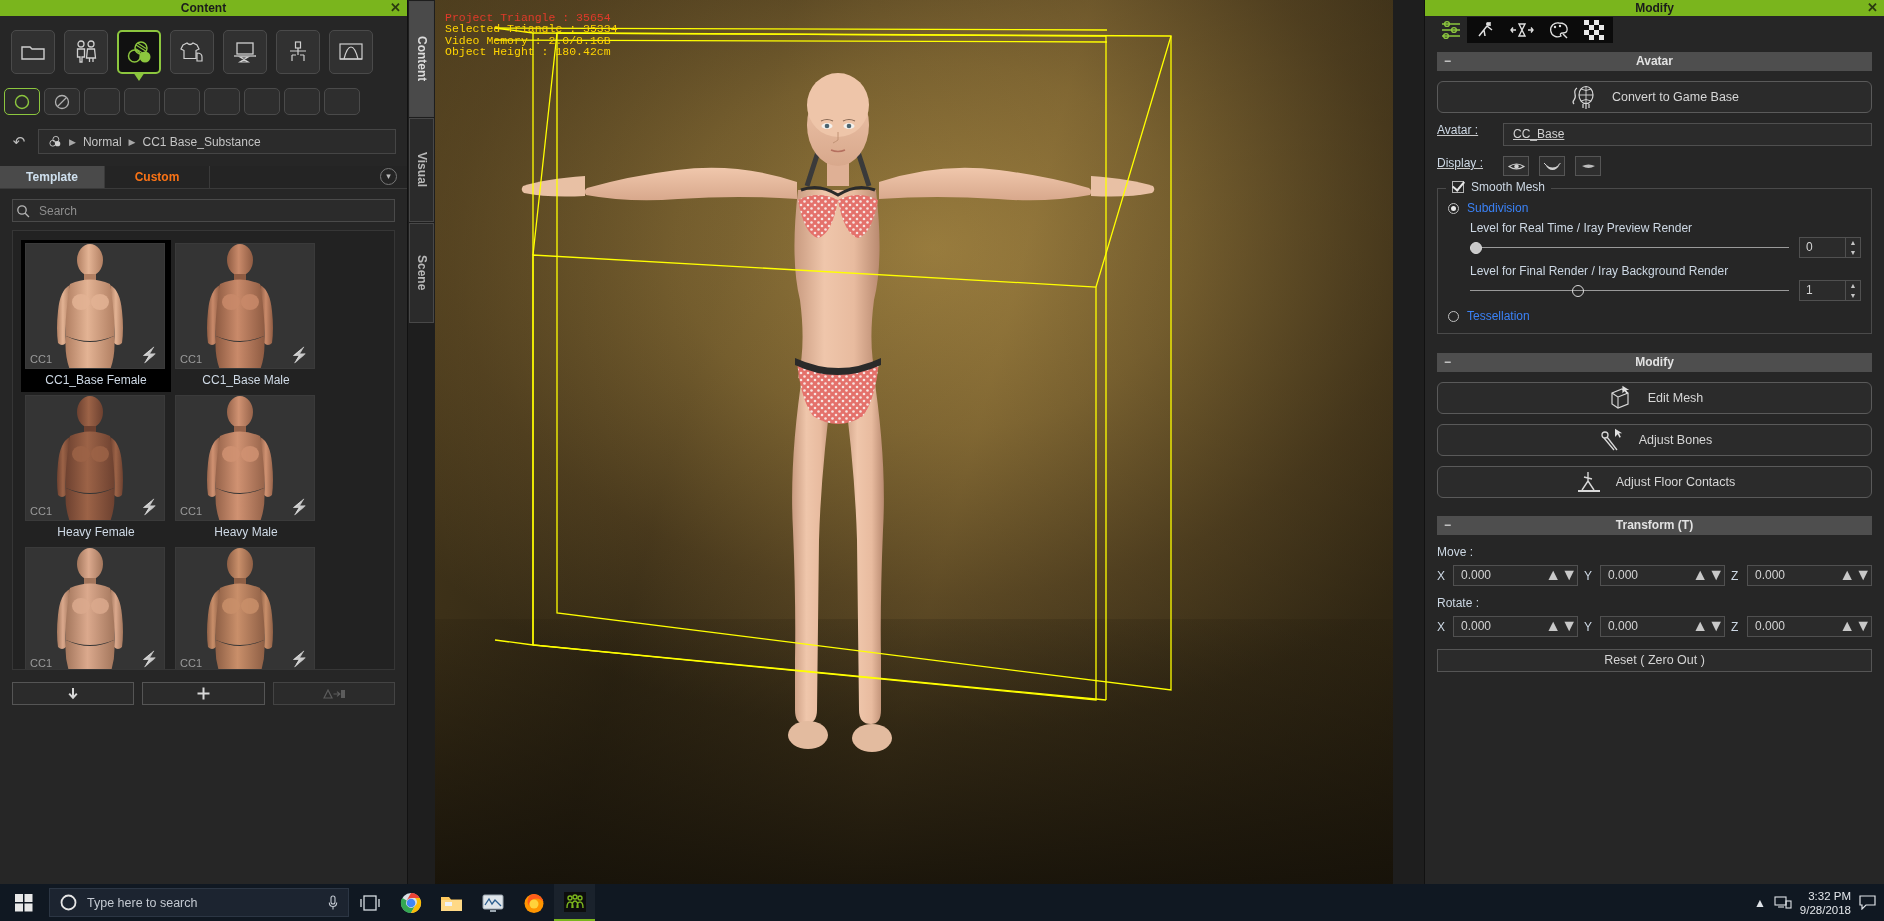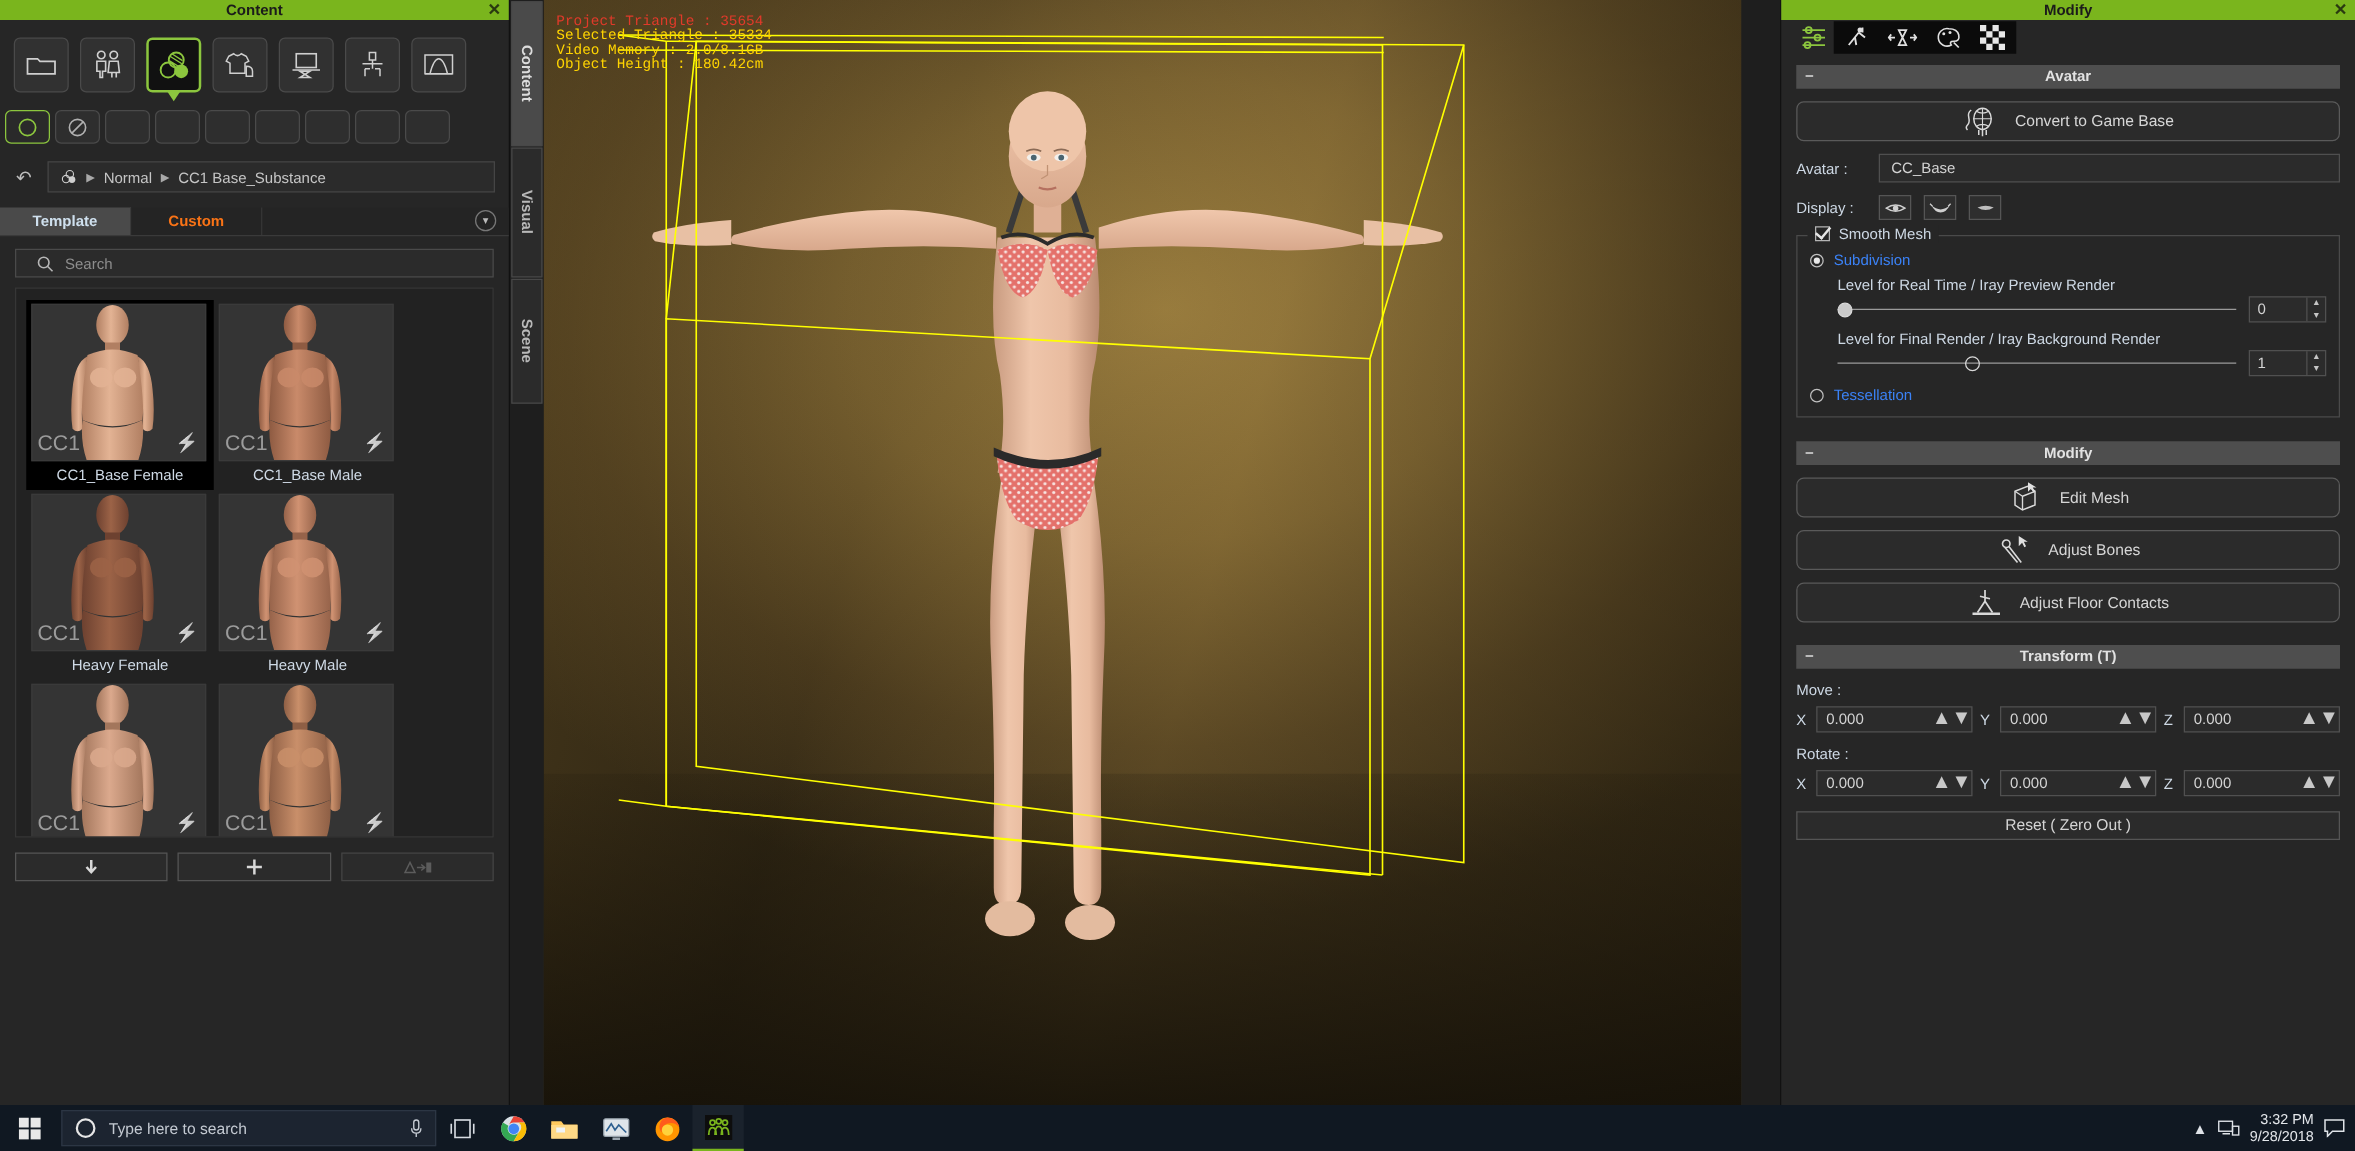--- a/index.html
+++ b/index.html
@@ -69,21 +69,21 @@
   .tabs-spacer { flex: 1; background: #242424; position: relative; }
   .tabs-chevron {
     position: absolute; right: 10px; top: 2px; width: 17px; height: 17px;
     border: 1px solid #777; border-radius: 50%; color: #bbb; font-size: 9px;
     text-align: center; line-height: 15px;
   }
 
   .search-wrap { padding: 10px 12px 8px 12px; }
   .search-box {
     height: 23px; border: 1px solid #4a4a4a; background: #2b2b2b;
-    display: flex; align-items: center; gap: 9px; padding: 0 16px;
+    display: flex; align-items: center; gap: 9px; padding: 0 3px;
   }
   .search-box input {
     flex: 1; background: transparent; border: none; outline: none;
     color: #9a9a9a; font-size: 12px; font-family: "Liberation Sans", sans-serif;
   }
   .search-box input::placeholder { color: #8d8d8d; }
 
   #thumb-area {
     margin: 0 12px; height: 440px; background: #222; border: 1px solid #363636;
     padding: 9px 8px; overflow: hidden; position: relative;
@@ -91,21 +91,21 @@
   .thumb-grid { display: flex; flex-wrap: wrap; gap: 0px; }
   .thumb-cell {
     width: 150px; padding: 3px 4px 5px 4px; margin-right: 0px;
   }
   .thumb-cell.selected { background: #000; }
   .thumb-img {
     width: 140px; height: 126px; position: relative; overflow: hidden;
     border: 1px solid #3a3a3a;
   }
   .thumb-tag {
-    position: absolute; left: 4px; bottom: 3px; font-size: 17px; color: #9b9b9b;
+    position: absolute; left: 4px; bottom: 3px; font-size: 11px; color: #9b9b9b;
   }
   .thumb-badge {
     position: absolute; right: 4px; bottom: 3px; width: 20px; height: 20px;
     color: #d8d8d8; font-size: 15px; text-align: center; line-height: 20px;
   }
   .thumb-label {
     text-align: center; font-size: 12px; color: #cfdae6; margin-top: 4px;
   }
 
   .bottom-btn-row { display: flex; gap: 8px; padding: 12px 12px 0 12px; }
@@ -192,21 +192,21 @@
   .section-header .minus {
     position: absolute; left: 7px; top: 0; font-size: 12px; color: #cfcfcf; font-weight: bold;
   }
 
   .big-btn {
     margin: 10px 12px 0 12px; height: 32px; border: 1px solid #5a5a5a; border-radius: 6px;
     background: #2b2b2b; display: flex; align-items: center; justify-content: center; gap: 12px;
     color: #d6d6d6; font-size: 12.5px;
   }
 
-  .field-row { display: flex; align-items: center; margin: 10px 12px 0 12px; gap: 10px; }
+  .field-row { display: flex; align-items: flex-start; margin: 10px 12px 0 12px; gap: 10px; text-decoration: underline; }
   .field-label { font-size: 12px; color: #cdd8e4; width: 56px; }
   .field-input {
     flex: 1; height: 23px; border: 1px solid #4f4f4f; background: #2b2b2b;
     color: #d2d2d2; font-size: 12px; line-height: 21px; padding: 0 9px;
   }
   .disp-btn {
     width: 26px; height: 20px; border: 1px solid #555; background: #2e2e2e;
     display: flex; align-items: center; justify-content: center;
   }
 

